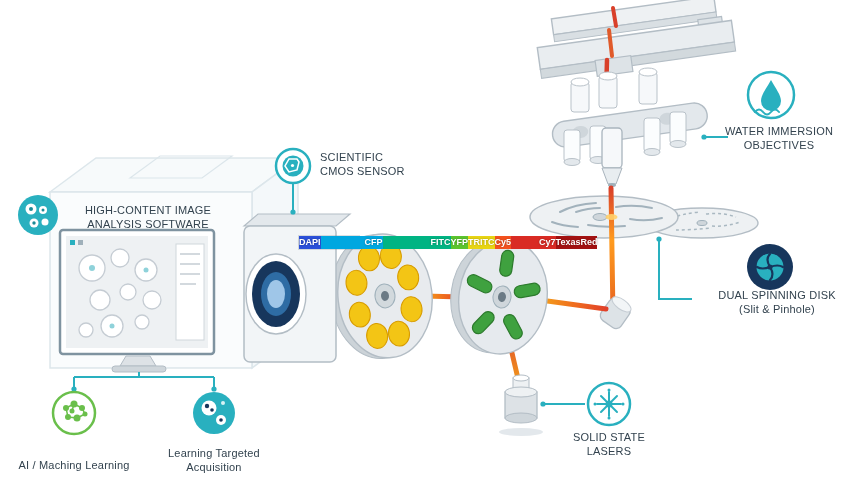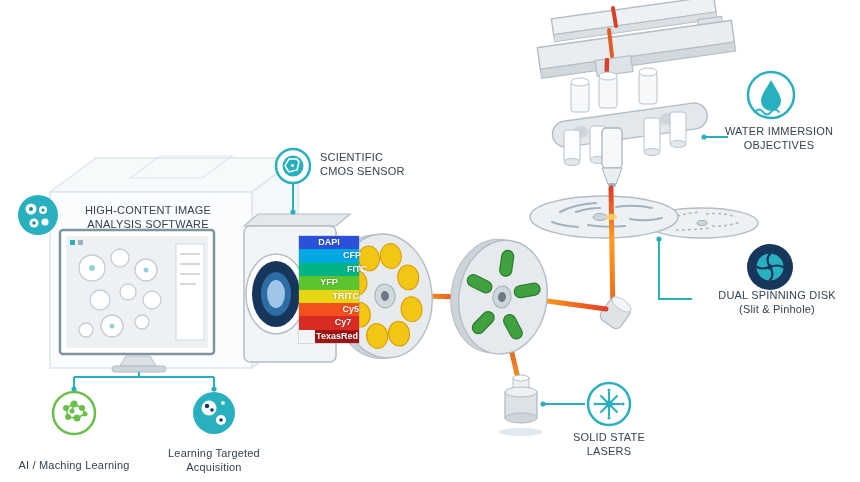--- a/index.html
+++ b/index.html
@@ -1,21 +1,21 @@
 <!DOCTYPE html>
 <html><head>
 <meta charset="utf-8">
 <style>
   html,body{margin:0;padding:0;background:#ffffff;font-family:"Liberation Sans",sans-serif}
   .stage{position:relative;width:860px;height:482px;background:#ffffff;overflow:hidden}
   .stage svg{position:absolute;left:0;top:0}
   .callout{position:absolute;font-size:11px;font-weight:400;color:#33434f;
            white-space:pre-line;line-height:1.3;letter-spacing:.2px}
   .center{text-align:center}
-  .fluor{position:absolute;left:299px;top:236px;width:60px;display:flex;flex-direction:column;
+  .fluor{position:absolute;left:299px;top:236px;width:60px;display:flex;flex-direction:row;
          box-shadow:0 0 0 1px rgba(120,130,140,.25)}
   .fluor-row{height:13.4px;font-size:9px;font-weight:700;color:#ffffff;text-align:center;
              line-height:13.5px;text-shadow:0 0 2px rgba(0,0,0,.35)}
 </style>
 </head>
 <body>
 
 <div class="stage">
 
 <svg width="860" height="482" viewBox="0 0 860 482">
@@ -351,21 +351,21 @@
 </svg>
 
 <div class="fluor">
       <div class="fluor-row" style="background: rgb(43, 80, 217);">DAPI</div>
       <div class="fluor-row" style="background: rgb(0, 167, 224); padding-left: 44px;">CFP</div>
       <div class="fluor-row" style="background: rgb(0, 180, 131); padding-left: 48px;">FITC</div>
       <div class="fluor-row" style="background: rgb(92, 196, 46);">YFP</div>
       <div class="fluor-row" style="background: rgb(232, 213, 20); text-align: right;">TRITC</div>
       <div class="fluor-row" style="background: rgb(244, 81, 30); text-align: right;">Cy5</div>
       <div class="fluor-row" style="background: rgb(217, 43, 36); padding-left: 28px;">Cy7</div>
-      <div class="fluor-row" style="background: rgb(163, 18, 18); margin-left: 16px;">TexasRed</div>
+      <div class="fluor-row" style="background: rgb(163, 18, 18);">TexasRed</div>
     </div>
 
 <div class="callout" style="left:320px;top:150px;width:115px">SCIENTIFIC
 CMOS SENSOR</div>
 <div class="callout center" style="left:58px;top:203px;width:180px">HIGH-CONTENT IMAGE
 ANALYSIS SOFTWARE</div>
 <div class="callout center" style="left:698px;top:124px;width:162px">WATER IMMERSION
 OBJECTIVES</div>
 <div class="callout center" style="left:694px;top:288px;width:166px">DUAL SPINNING DISK
 (Slit &amp; Pinhole)</div>

